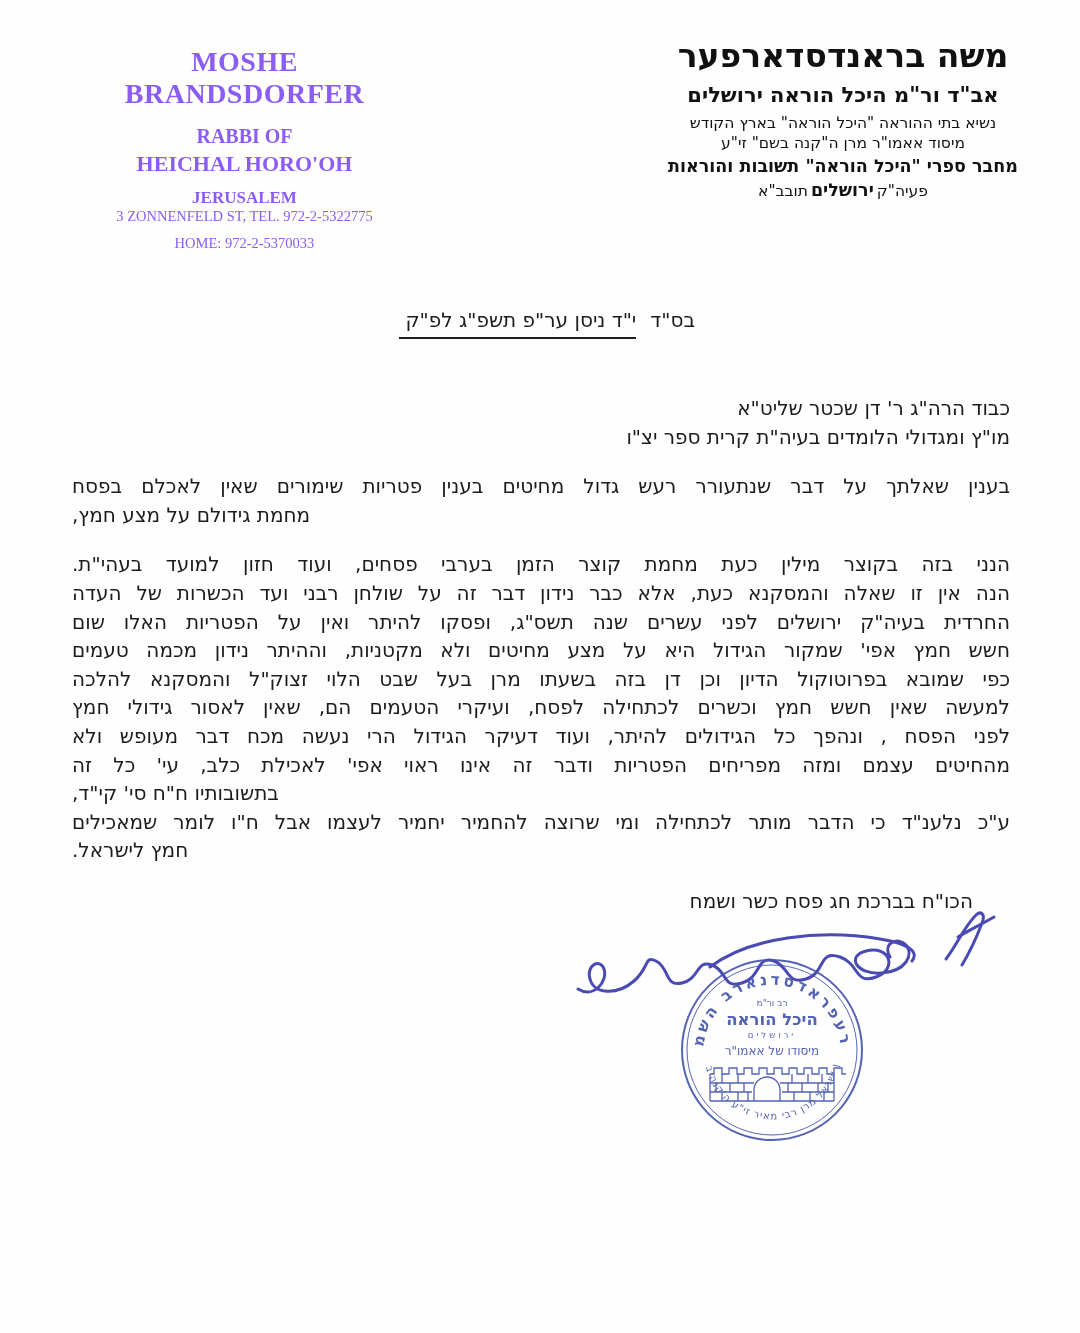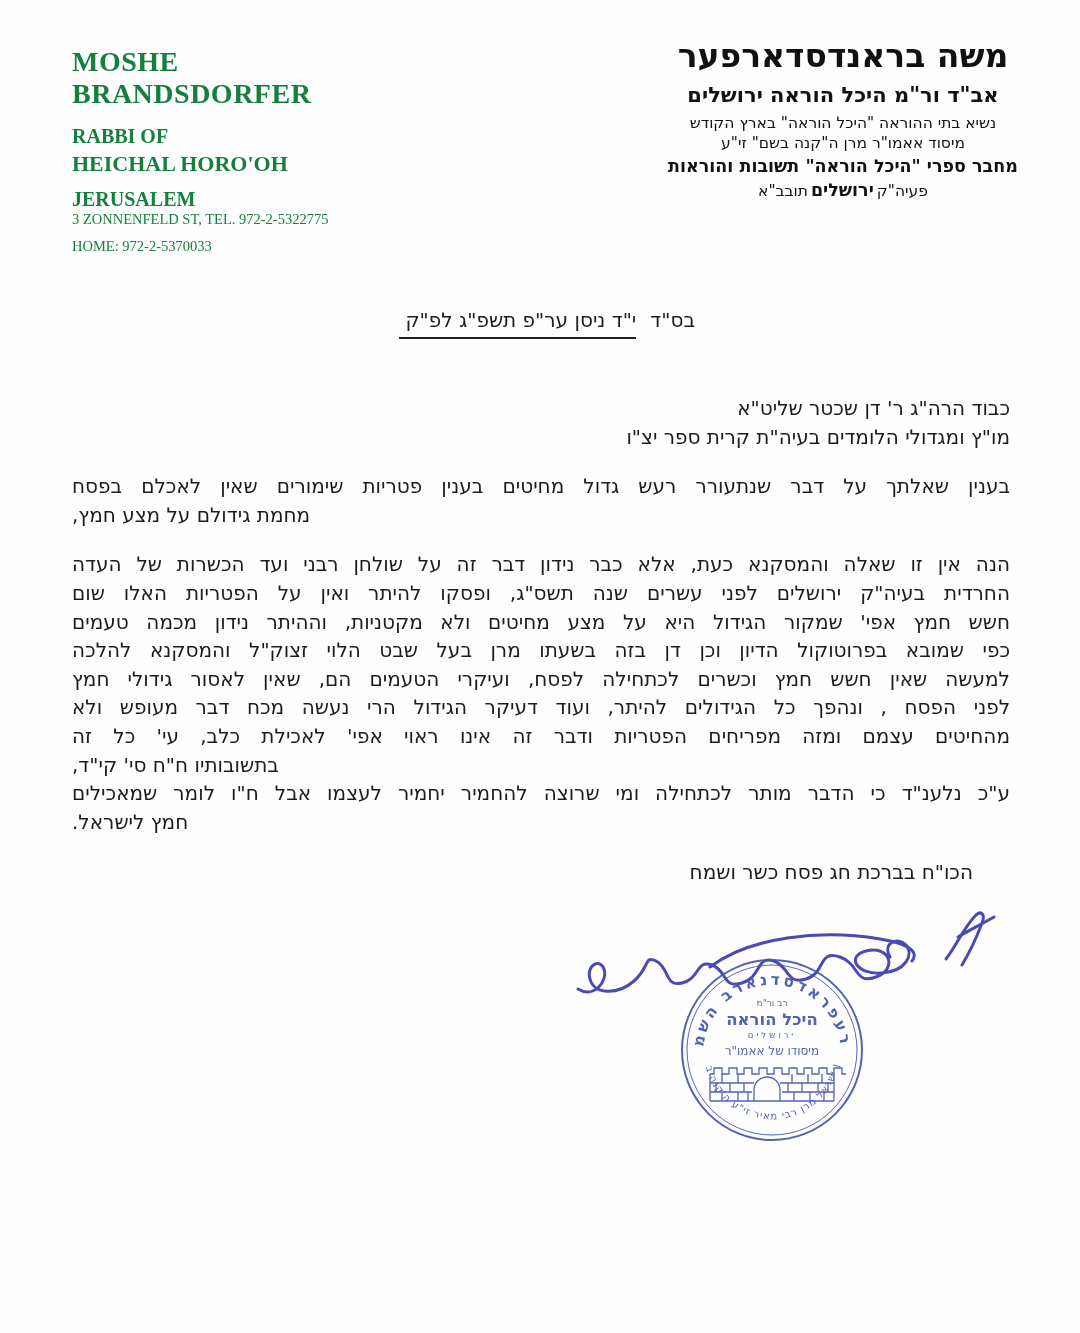--- a/index.html
+++ b/index.html
@@ -8,27 +8,28 @@
     width:1080px;height:1333px;
     margin:0 auto;
     background:#fefefe;
     font-family:"DejaVu Sans","Liberation Sans",sans-serif;
     color:#1c1c1c;
     overflow:hidden;
   }
   
   .lh-en{
     position:absolute;left:72px;top:46px;width:345px;
+    text-align:center;
     font-family:"Liberation Serif","DejaVu Serif",serif;
-    color:#15803d;
+    color:#8b5cf6;
   }
   .lh-en .name{font-size:28px;font-weight:bold;letter-spacing:.5px;}
   .lh-en .sub1{font-size:20px;font-weight:bold;margin-top:15px;}
   .lh-en .sub2{font-size:22px;font-weight:bold;margin-top:3px;}
-  .lh-en .sub3{font-size:20px;font-weight:bold;margin-top:11px;}
+  .lh-en .sub3{font-size:17px;font-weight:bold;margin-top:11px;}
   .lh-en .addr{font-size:14.5px;}
   .lh-en .home{font-size:14.5px;margin-top:10px;}
   
   .lh-he{
     position:absolute;right:62px;top:36px;width:350px;
     text-align:center;direction:rtl;color:#111;
   }
   .lh-he .name{font-size:33px;font-weight:bold;}
   .lh-he .l1{font-size:21px;font-weight:bold;margin-top:8px;}
   .lh-he .l2{font-size:15.5px;margin-top:7px;}
@@ -89,20 +90,21 @@
       <div>כבוד הרה"ג ר' דן שכטר שליט"א</div>
       <div>מו"ץ ומגדולי הלומדים בעיה"ת קרית ספר יצ"ו</div>
     </div>
 
     <div class="para">
       <div class="jl">בענין שאלתך על דבר שנתעורר רעש גדול מחיטים בענין פטריות שימורים שאין לאכלם בפסח</div>
       <div class="rl">מחמת גידולם על מצע חמץ,</div>
     </div>
 
     <div class="para">
+      <div class="jl">הנני בזה בקוצר מילין כעת מחמת קוצר הזמן בערבי פסחים, ועוד חזון למועד בעהי"ת.</div>
       <div class="jl">הנה אין זו שאלה והמסקנא כעת, אלא כבר נידון דבר זה על שולחן רבני ועד הכשרות של העדה</div>
       <div class="jl">החרדית בעיה"ק ירושלים לפני עשרים שנה תשס"ג, ופסקו להיתר ואין על הפטריות האלו שום</div>
       <div class="jl">חשש חמץ אפי' שמקור הגידול היא על מצע מחיטים ולא מקטניות, וההיתר נידון מכמה טעמים</div>
       <div class="jl">כפי שמובא בפרוטוקול הדיון וכן דן בזה בשעתו מרן בעל שבט הלוי זצוק"ל והמסקנא להלכה</div>
       <div class="jl">למעשה שאין חשש חמץ וכשרים לכתחילה לפסח, ועיקרי הטעמים הם, שאין לאסור גידולי חמץ</div>
       <div class="jl">לפני הפסח , ונהפך כל הגידולים להיתר, ועוד דעיקר הגידול הרי נעשה מכח דבר מעופש ולא</div>
       <div class="jl">מהחיטים עצמם ומזה מפריחים הפטריות ודבר זה אינו ראוי אפי' לאכילת כלב, עי' כל זה</div>
       <div class="rl">בתשובותיו ח"ח סי' קי"ד,</div>
       <div class="jl">ע"כ נלענ"ד כי הדבר מותר לכתחילה ומי שרוצה להחמיר יחמיר לעצמו אבל ח"ו לומר שמאכילים</div>
       <div class="rl">חמץ לישראל.</div>

